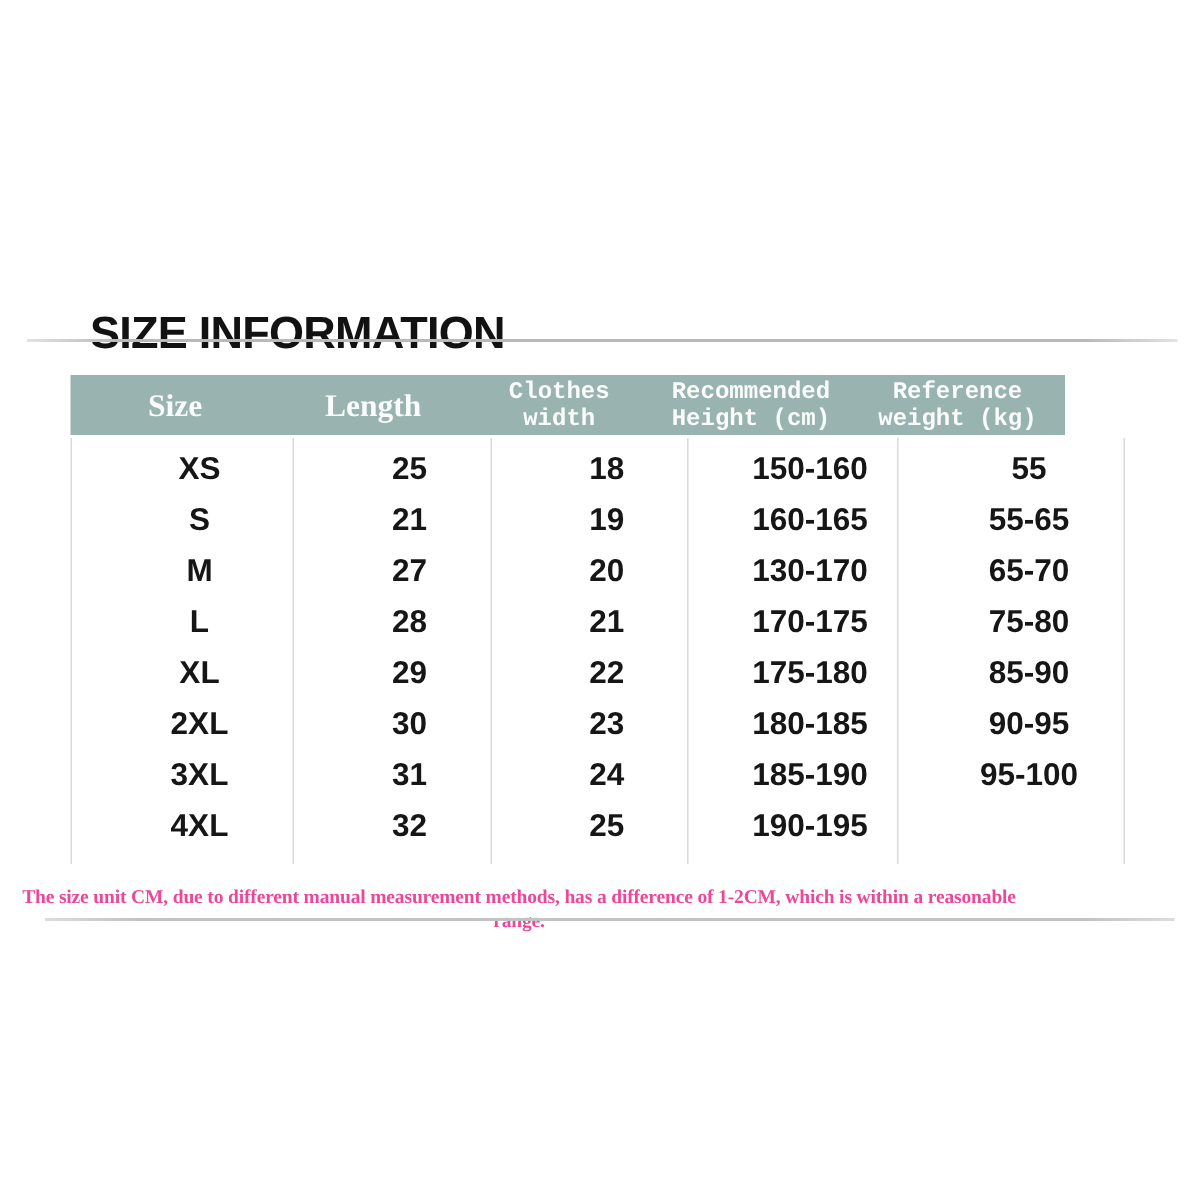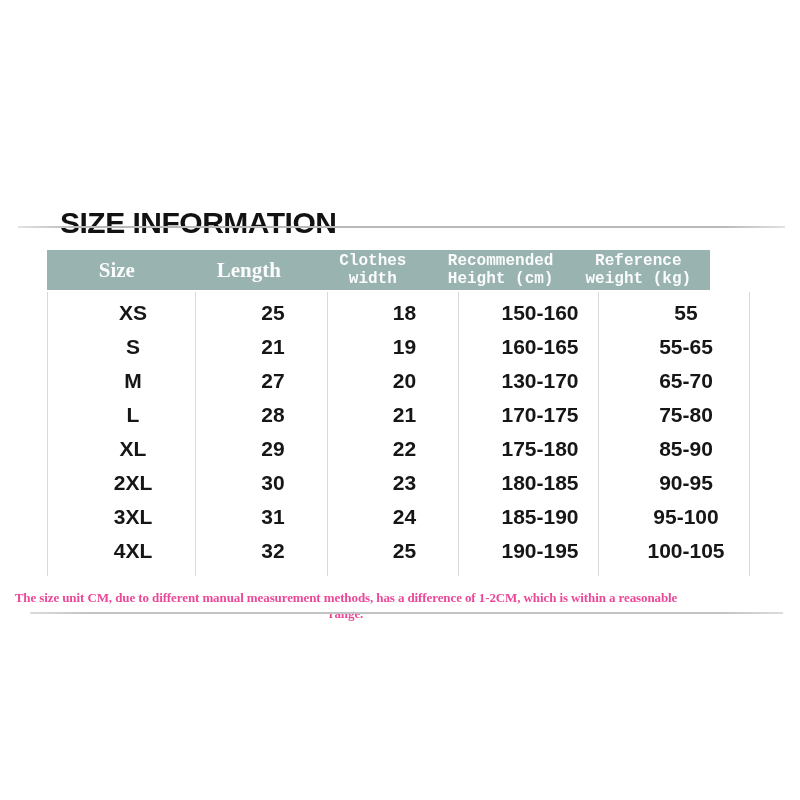--- a/index.html
+++ b/index.html
@@ -162,21 +162,20 @@
           <div class="td c3">24</div>
           <div class="td c4">185-190</div>
           <div class="td c5">95-100</div>
         </div>
 
         <div class="row">
           <div class="td c1">4XL</div>
           <div class="td c2">32</div>
           <div class="td c3">25</div>
           <div class="td c4">190-195</div>
-          <div class="td c5">100-105</div>
         </div>
 
       </div>
     </div>
   </div>
 
   <p class="footnote">The size unit CM, due to different manual measurement methods, has a difference of 1-2CM, which is within a reasonable range.</p>
   <div class="bottom-rule"></div>
 
 </div>

